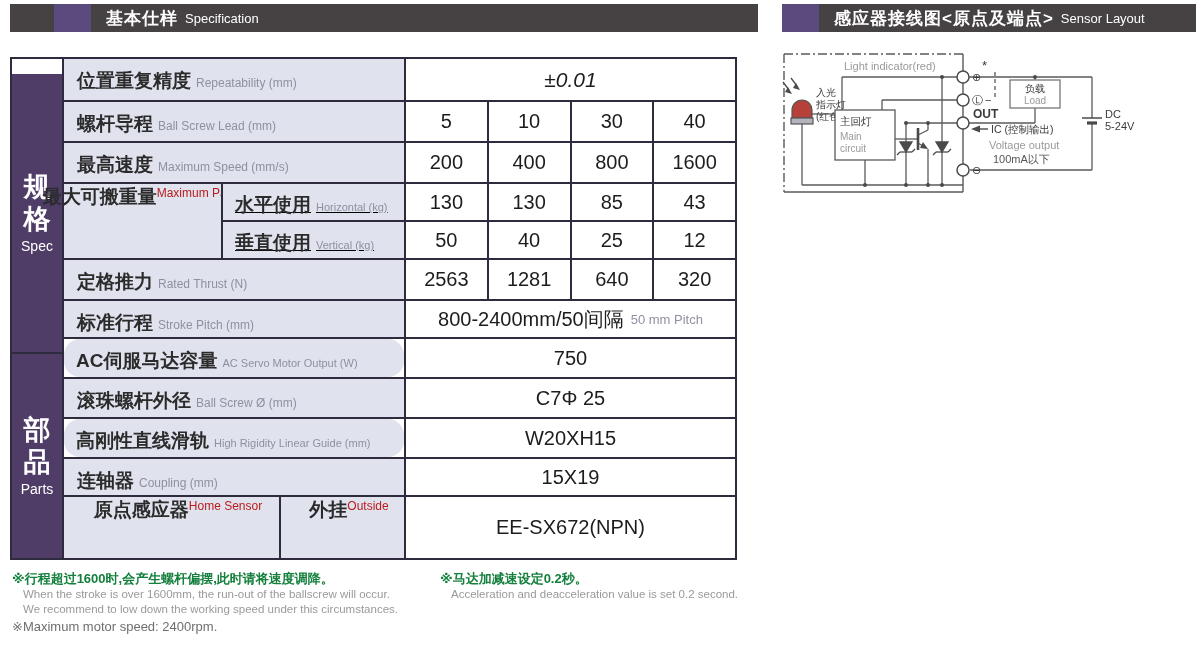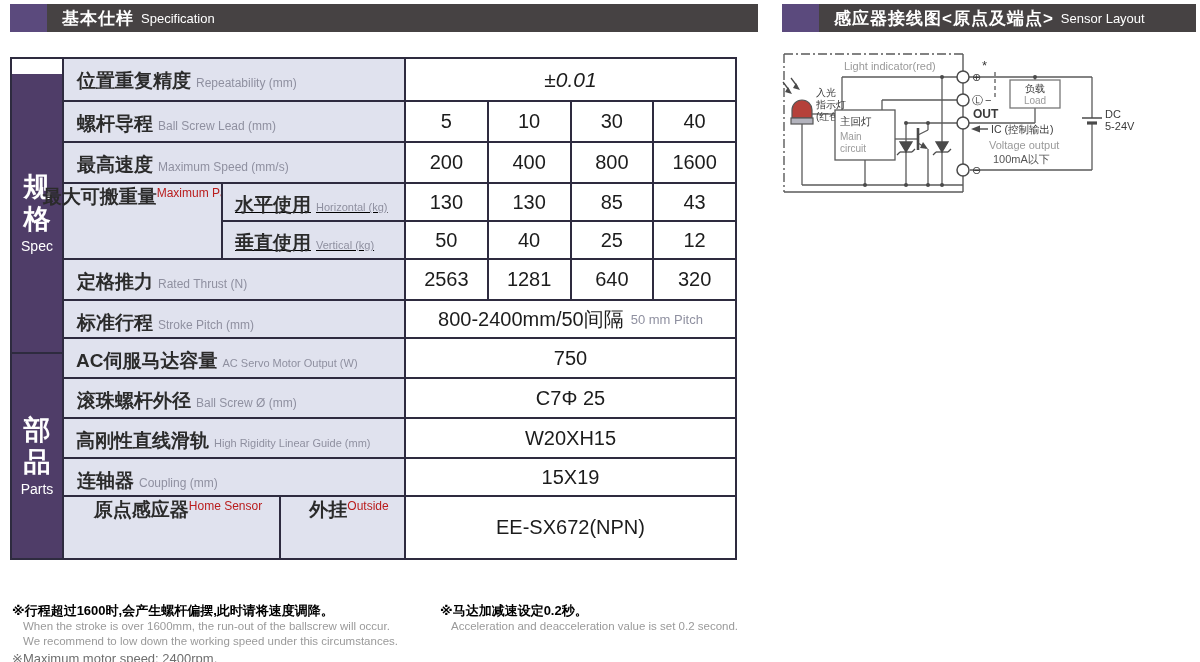--- a/index.html
+++ b/index.html
@@ -1,21 +1,21 @@
 <!DOCTYPE html>
 <html><head>
 <meta charset="utf-8">
 <style>
   * { box-sizing: border-box; margin: 0; padding: 0; }
   html,body { width:1200px; height:662px; background:#fff; overflow:hidden;
     font-family:"Liberation Sans","DejaVu Sans",sans-serif; position:relative; }
 
   
   .hbar { position:absolute; top:4px; height:28px; background:#464243; display:flex; align-items:center; }
-  .hbar-left { left:10px; width:748px; }
+  .hbar-left { left:10px; width:748px;padding-left:44px; }
   .hbar-right { left:782px; width:414px; }
   .hsq { width:37px; height:28px; background:#5b4a7d; margin-right:15px; flex:none; }
   .hzh { color:#fff; font-size:17px; font-weight:bold; letter-spacing:1px; white-space:nowrap; }
   .hen { color:#fff; font-size:13px; margin-left:7px; white-space:nowrap; }
 
   
   .spec-table { position:absolute; left:10px; top:57px; width:727px; height:503px;
     border:2px solid #2e2b3f; display:flex; background:#fff; }
   .pcol { width:50px; display:flex; flex-direction:column; flex:none; }
   .pcell { background:#4f3d68; color:#fff; display:flex; flex-direction:column;
@@ -27,21 +27,21 @@
   .pen { font-size:14px; margin-top:3px; }
 
   .rows { flex:1; display:flex; flex-direction:column; border-left:2px solid #2e2b3f; }
   .row { display:flex; border-top:2px solid #2e2b3f; }
   .row:first-child { border-top:none; }
   .h41{height:41px} .h40{height:40px} .h38{height:38px} .h76{height:76px}
   .grow { flex:1; }
 
   .lbl { background:#e0e2ee; flex:none; }
   .lbl-inline { display:flex; align-items:baseline; padding-left:13px; padding-top:9px; }
-  .lbl-inline.tight { padding-left:12px; }
+  .lbl-inline.tight { padding-left:12px;border-radius:16px; }
   .lbl-stack { display:flex; flex-direction:row; justify-content:center; padding-left:13px; }
   .w340{width:340px} .w157{width:157px} .w183{width:183px} .w215{width:215px} .w125{width:125px}
   .zh { font-size:19px; font-weight:600; color:#2b2b2b; white-space:nowrap; }
   .en { font-size:12px; color:#8f90a0; margin-left:5px; white-space:nowrap; }
   .en-sm { font-size:11px; }
   .en2 { font-size:12px; color:#b91c1c; margin-top:2px; white-space:nowrap; }
   .bl { border-left:2px solid #2e2b3f; }
   .bt { border-top:2px solid #2e2b3f; }
 
   .vals { flex:1; display:flex; }
@@ -51,21 +51,21 @@
   .subcol { display:flex; flex-direction:column; flex:none;text-decoration:underline; }
   .subcell { flex:1; display:flex; align-items:baseline; padding-left:12px;
     padding-top:8px; background:#e0e2ee; border-left:2px solid #2e2b3f; }
   .vgrid { flex:1; display:flex; flex-direction:column; }
   .vgrid .vals { flex:1; }
   .sv-en { font-size:13px; color:#8f90a0; margin-left:7px; }
 
   
   .notes-left { position:absolute; left:12px; top:570px; }
   .notes-right { position:absolute; left:440px; top:570px; }
-  .note-red { color:#000000; font-weight:bold; font-size:13px; line-height:17px; white-space:nowrap;margin-top:32px; }
+  .note-red { color:#15803d; font-weight:bold; font-size:13px; line-height:17px; white-space:nowrap; }
   .note-gray { color:#9a9a9a; font-size:11.5px; line-height:14.5px; padding-left:11px; white-space:nowrap; }
   .note-dark { color:#6e6e6e; font-size:13px; line-height:18px; margin-top:2px; white-space:nowrap; }
 
   
   .diagram { position:absolute; left:782px; top:48px; width:414px; height:150px; }
   svg text { font-family:"Liberation Sans","DejaVu Sans",sans-serif; }
 </style>
 </head>
 <body>
 

